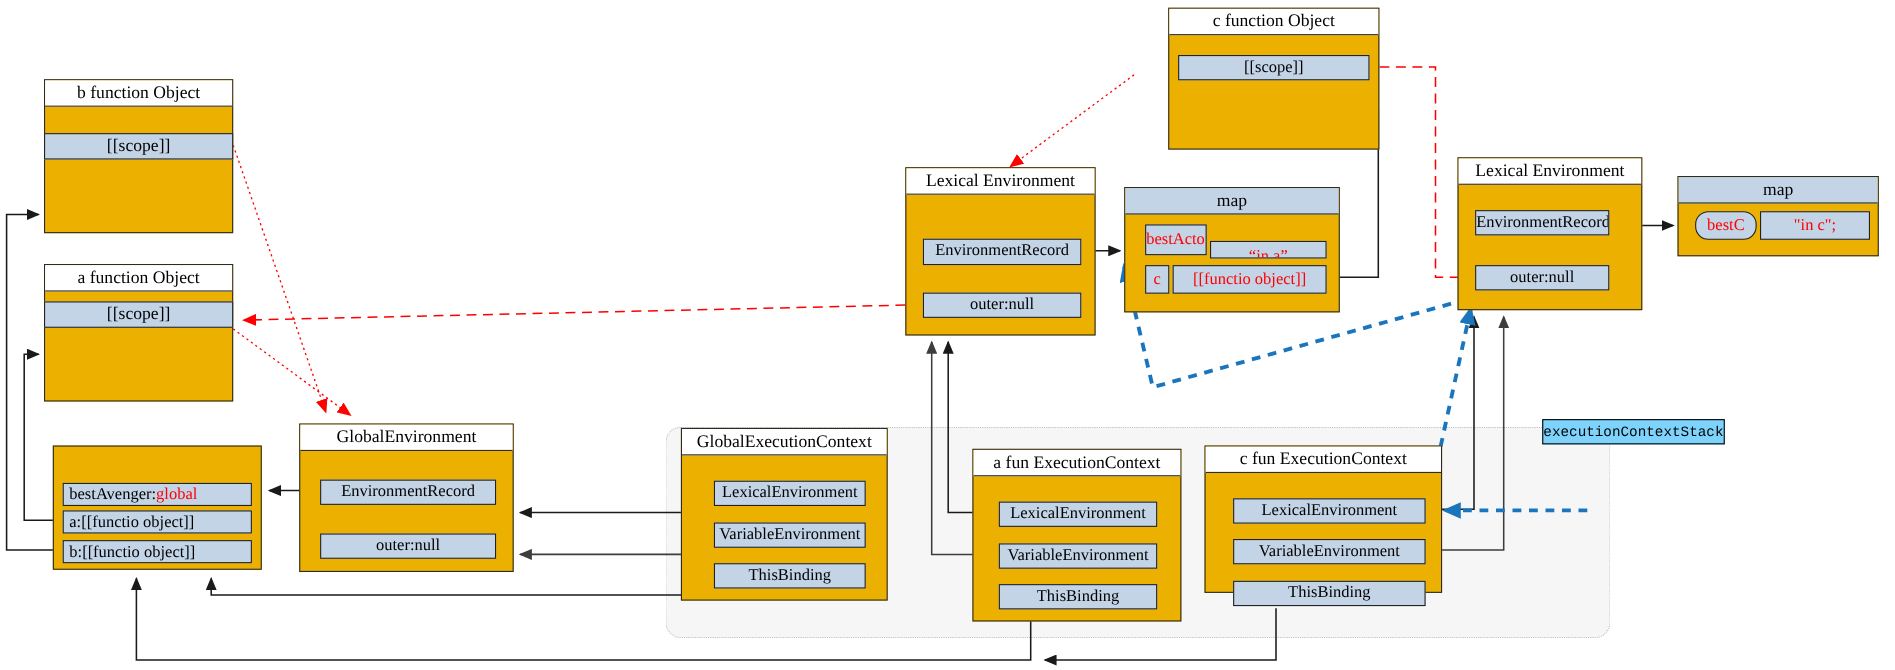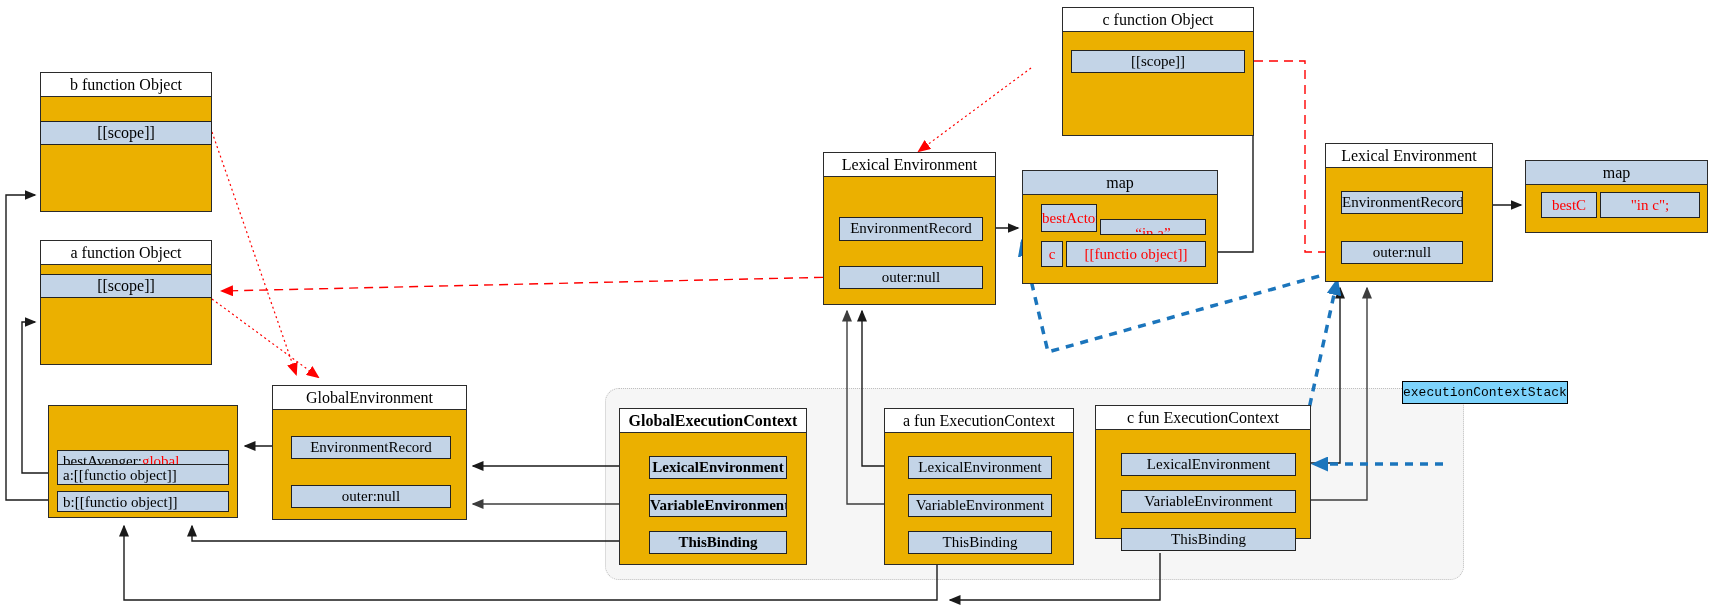--- a/index.html
+++ b/index.html
@@ -82,21 +82,21 @@
     <div class="hd">a function Object</div>
     <div class="band" style="top:33px;height:24px;line-height:22px;">[[scope]]</div>
   </div>
 
   <div class="obox" style="left:1022px;top:7px;width:192px;height:129px;margin-left:40px;">
     <div class="hd">c function Object</div>
     <div class="row" style="left:8px;right:8px;top:42px;height:23px;">[[scope]]</div>
   </div>
 
   <div class="obox" style="left:48px;top:405px;width:190px;height:113px;">
-    <div class="row lal" style="left:8px;width:172px;top:44px;height:21px;"><span>bestAvenger:</span><span class="redtx">global</span></div>
+    <div class="row lal" style="left:8px;width:172px;top:33px;height:21px;"><span>bestAvenger:</span><span class="redtx">global</span></div>
     <div class="row lal" style="left:8px;width:172px;top:58px;height:21px;">a:[[functio object]]</div>
     <div class="row lal" style="left:8px;width:172px;top:85px;height:21px;">b:[[functio object]]</div>
   </div>
 
   <div class="obox" style="left:272px;top:385px;width:195px;height:135px;">
     <div class="hd">GlobalEnvironment</div>
     <div class="row" style="left:18px;width:160px;top:50px;height:23px;">EnvironmentRecord</div>
     <div class="row" style="left:18px;width:160px;top:99px;height:23px;">outer:null</div>
   </div>
 
@@ -115,25 +115,25 @@
   </div>
 
   <div class="obox" style="left:1325px;top:143px;width:168px;height:139px;">
     <div class="hd">Lexical Environment</div>
     <div class="row" style="left:15px;width:122px;top:47px;height:23px;">EnvironmentRecord</div>
     <div class="row" style="left:15px;width:122px;top:97px;height:23px;">outer:null</div>
   </div>
 
   <div class="obox" style="left:1525px;top:160px;width:183px;height:73px;">
     <div class="hd bluehd">map</div>
-    <div class="row redtx" style="left:15px;width:56px;top:31px;height:26px;line-height:24px;">bestC</div>
+    <div class="row redtx" style="left:15px;width:56px;top:31px;height:26px;line-height:24px;border-radius:12px;">bestC</div>
     <div class="row redtx" style="left:74px;width:100px;top:31px;height:26px;line-height:24px;">"in c";</div>
   </div>
 
-  <div class="obox" style="left:619px;top:408px;width:188px;height:157px;font-weight:bold;">
+  <div class="obox" style="left:619px;top:389px;width:188px;height:157px;">
     <div class="hd">GlobalExecutionContext</div>
     <div class="row" style="left:29px;width:138px;top:47px;height:23px;">LexicalEnvironment</div>
     <div class="row" style="left:29px;width:138px;top:85px;height:23px;">VariableEnvironment</div>
     <div class="row" style="left:29px;width:138px;top:122px;height:23px;">ThisBinding</div>
   </div>
 
   <div class="obox" style="left:884px;top:408px;width:190px;height:157px;">
     <div class="hd">a fun ExecutionContext</div>
     <div class="row" style="left:23px;width:144px;top:47px;height:23px;">LexicalEnvironment</div>
     <div class="row" style="left:23px;width:144px;top:85px;height:23px;">VariableEnvironment</div>

